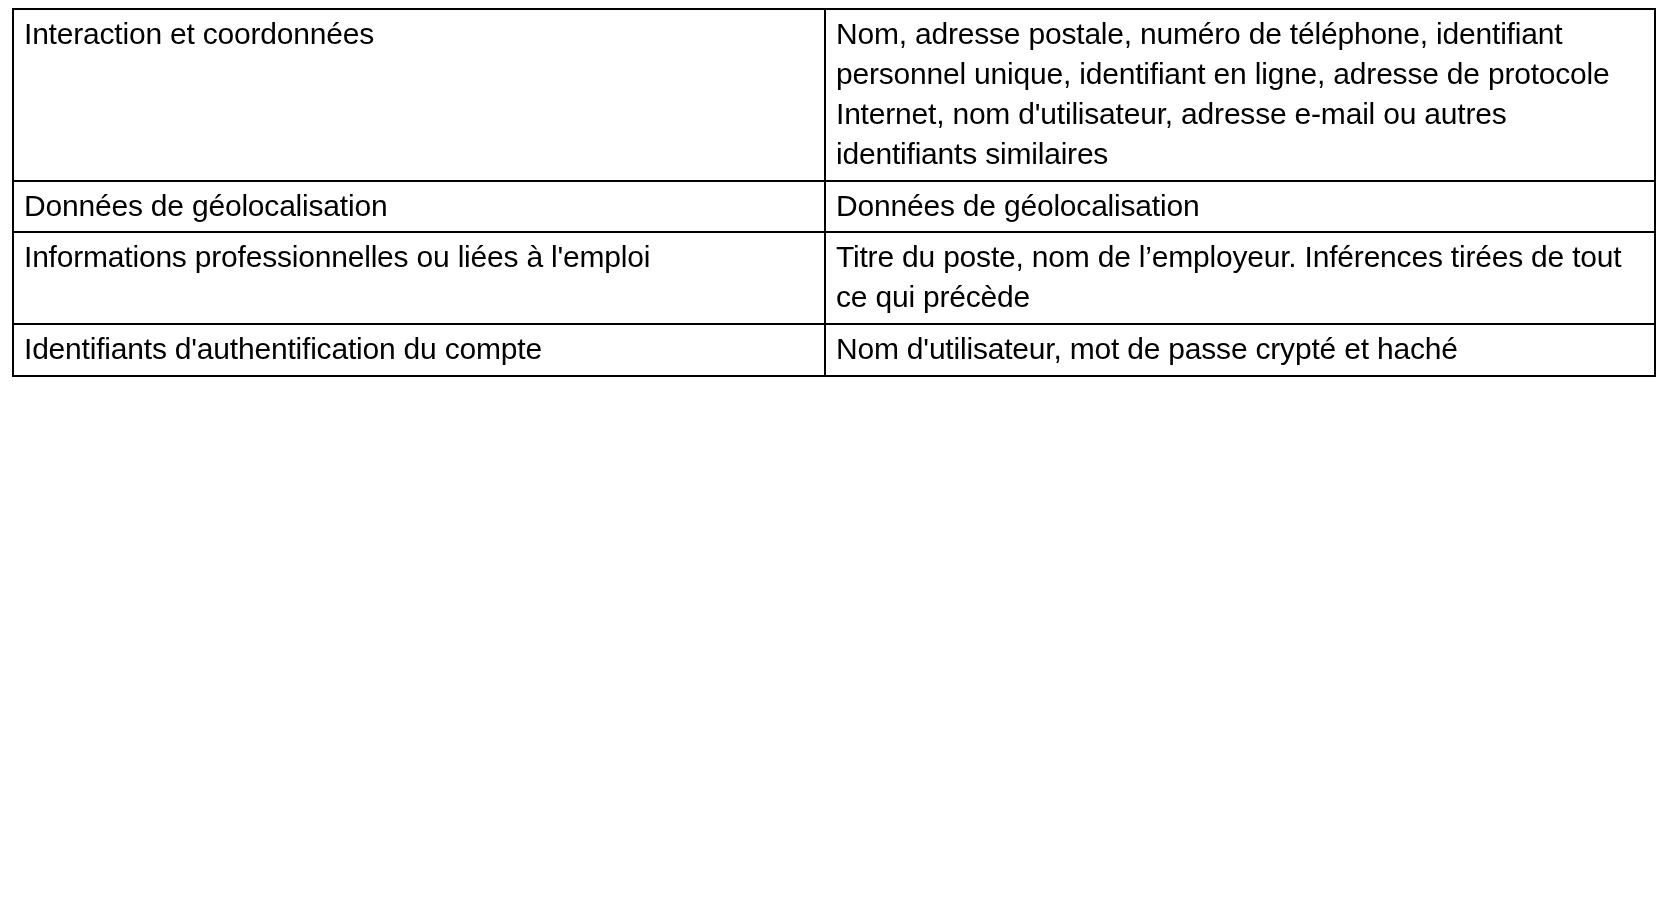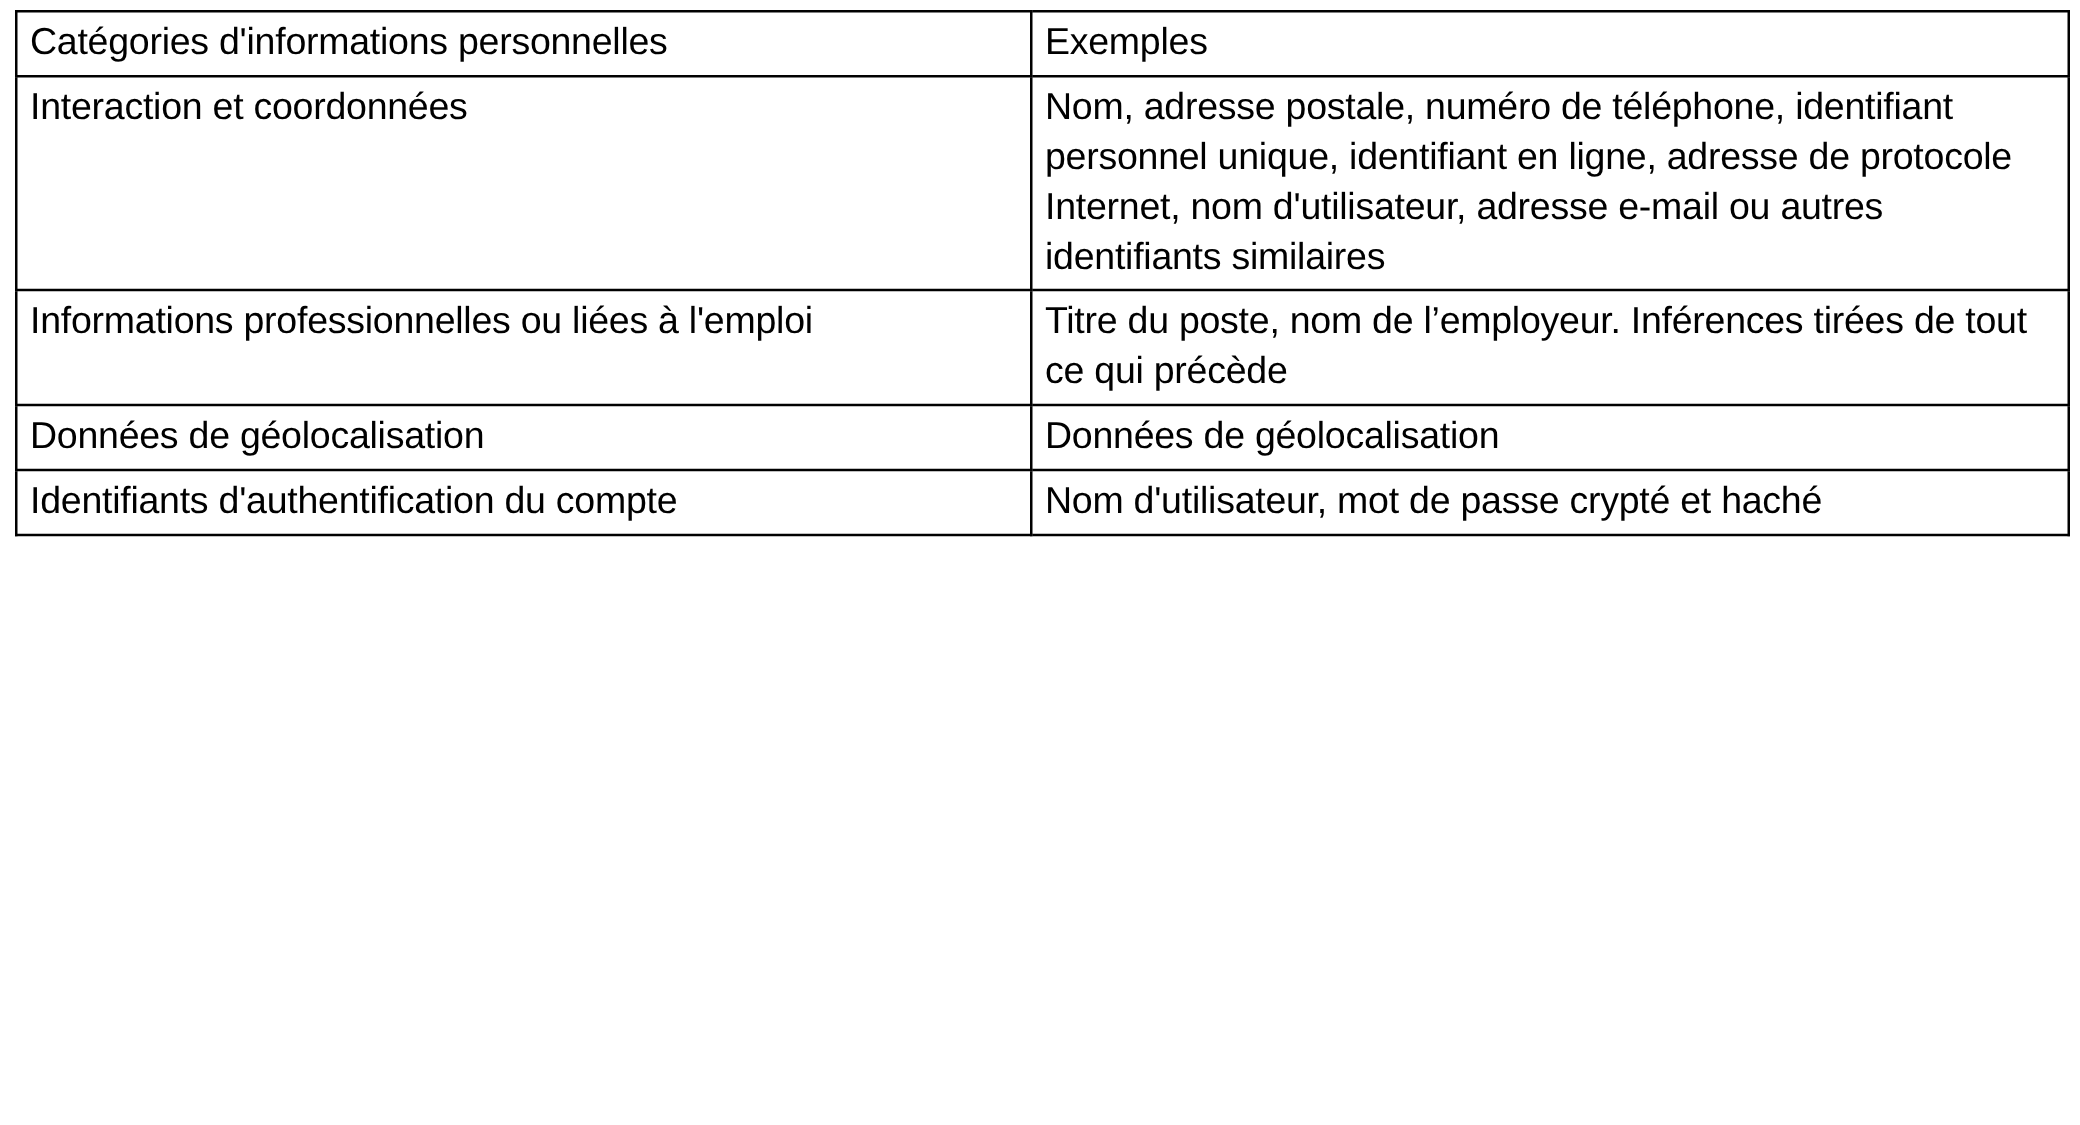--- a/index.html
+++ b/index.html
@@ -47,56 +47,48 @@
 </head>
 <body>
 
 <div class="sheet">
   <table class="pi-table">
     <colgroup>
       <col class="col-cat">
       <col class="col-ex">
     </colgroup>
     <tbody>
-      <tr>
-        <td>
-          <span class="cell-text">Catégories d'informations personnelles</span>
-        </td>
-        <td>
-          <span class="cell-text">Exemples</span>
-        </td>
-      </tr>
 
       <tr>
         <td>
           <span class="cell-text">Interaction et coordonnées</span>
         </td>
         <td>
           <span class="cell-text">Nom, adresse postale, numéro de téléphone, identifiant personnel unique, identifiant en ligne, adresse de protocole Internet, nom d'utilisateur, adresse e-mail ou autres identifiants similaires</span>
         </td>
       </tr>
 
 
 
 
       <tr>
         <td>
-          <span class="cell-text">Informations professionnelles ou liées à l'emploi</span>
+          <span class="cell-text">Données de géolocalisation</span>
         </td>
         <td>
-          <span class="cell-text">Titre du poste, nom de l’employeur. Inférences tirées de tout ce qui précède</span>
+          <span class="cell-text">Données de géolocalisation</span>
         </td>
       </tr>
 
       <tr>
         <td>
-          <span class="cell-text">Données de géolocalisation</span>
+          <span class="cell-text">Informations professionnelles ou liées à l'emploi</span>
         </td>
         <td>
-          <span class="cell-text">Données de géolocalisation</span>
+          <span class="cell-text">Titre du poste, nom de l’employeur. Inférences tirées de tout ce qui précède</span>
         </td>
       </tr>
 
       <tr>
         <td>
           <span class="cell-text">Identifiants d'authentification du compte</span>
         </td>
         <td>
           <span class="cell-text">Nom d'utilisateur, mot de passe crypté et haché</span>
         </td>

